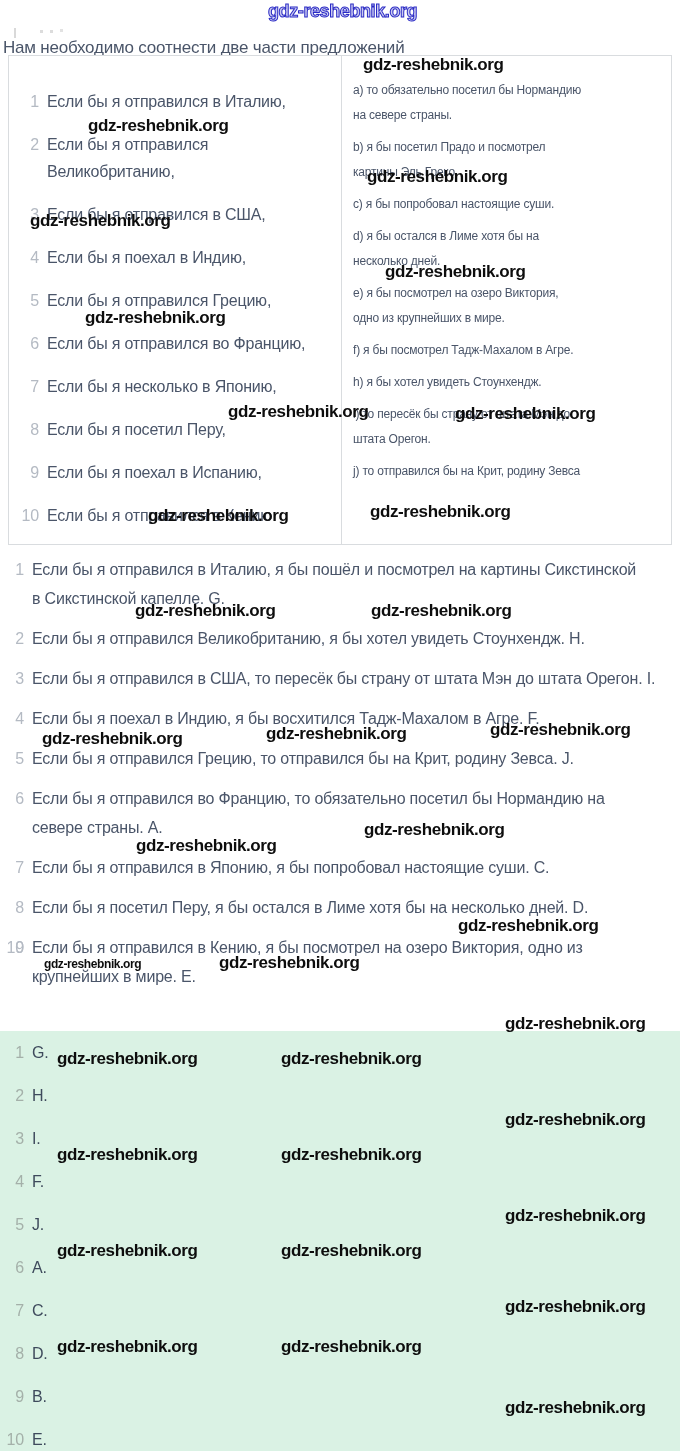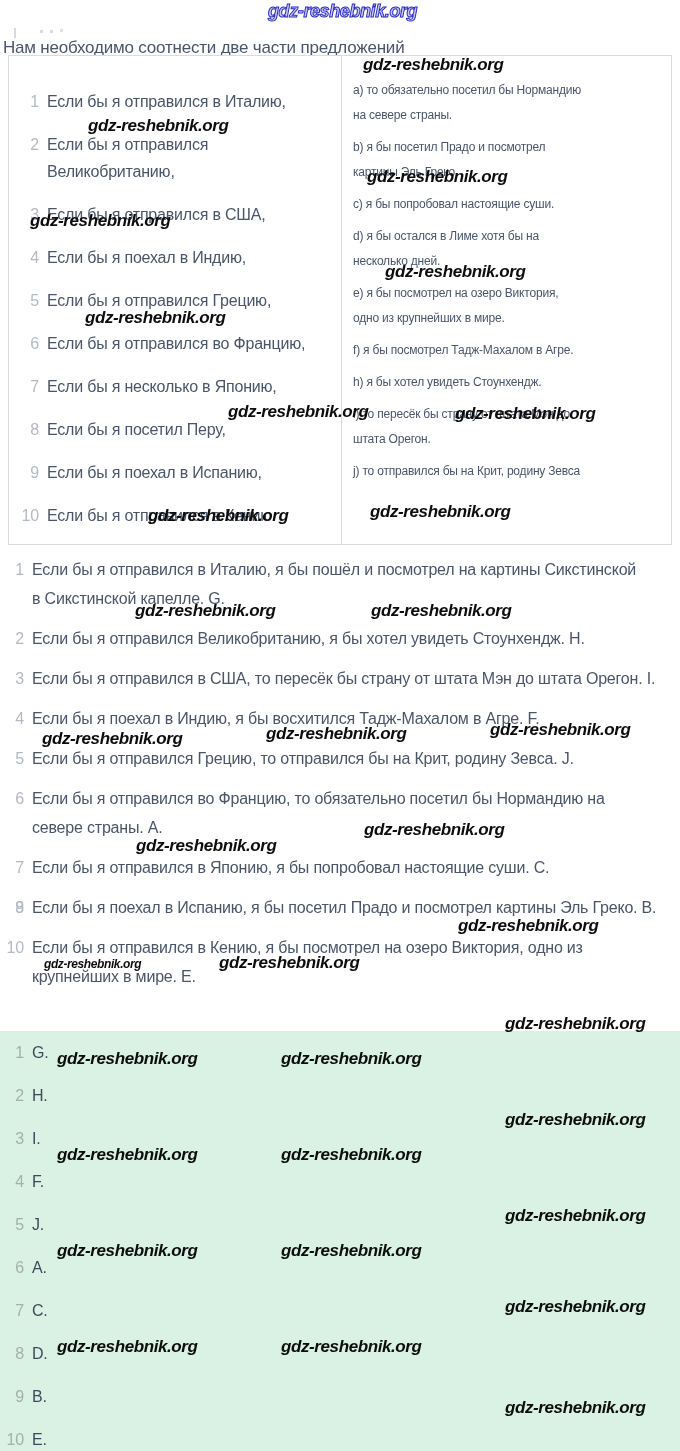--- a/index.html
+++ b/index.html
@@ -70,21 +70,21 @@
     position:relative;height:43px;padding-left:32px;
     font-size:16px;line-height:20px;letter-spacing:-0.2px;
     box-sizing:border-box;
   }
   .k-row .num{
     position:absolute;left:0;top:0;width:24px;text-align:right;
     color:#a4b0a9;white-space:nowrap;
   }
   .k-row .letter{color:#3e4a5c;}
   
-  .wm-layer{position:absolute;left:0;top:0;width:552px;height:1451px;pointer-events:none;z-index:3;font-style:italic;}
+  .wm-layer{position:absolute;left:0;top:0;width:552px;height:1451px;pointer-events:none;z-index:3;}
   .wm{
     position:absolute;
     font-weight:700;font-size:17px;line-height:19px;letter-spacing:-0.4px;
     color:#0d0d0d;white-space:nowrap;
   }
   .wm.small{font-size:12px;line-height:14px;}
   .wm.blue{
     font-size:18px;color:rgba(255,255,255,0);
     -webkit-text-stroke:1px #2a2ac5;
     text-shadow:0 0 0 rgba(42,42,197,0.25);
@@ -137,22 +137,22 @@
   <div class="answers-long">
     <div class="a-row"><span class="num">1</span><span>Если бы я отправился в Италию, я бы пошёл и посмотрел на картины Сикстинской
 в Сикстинской капелле. G.</span></div>
     <div class="a-row"><span class="num">2</span><span>Если бы я отправился Великобританию, я бы хотел увидеть Стоунхендж. H.</span></div>
     <div class="a-row"><span class="num">3</span><span>Если бы я отправился в США, то пересёк бы страну от штата Мэн до штата Орегон. I.</span></div>
     <div class="a-row"><span class="num">4</span><span>Если бы я поехал в Индию, я бы восхитился Тадж-Махалом в Агре. F.</span></div>
     <div class="a-row"><span class="num">5</span><span>Если бы я отправился Грецию, то отправился бы на Крит, родину Зевса. J.</span></div>
     <div class="a-row"><span class="num">6</span><span>Если бы я отправился во Францию, то обязательно посетил бы Нормандию на
 севере страны. A.</span></div>
     <div class="a-row"><span class="num">7</span><span>Если бы я отправился в Японию, я бы попробовал настоящие суши. C.</span></div>
-    <div class="a-row"><span class="num">8</span></div>
-    <div class="a-row"><span class="num">9</span><span>Если бы я поехал в Испанию, я бы посетил Прадо и посмотрел картины Эль Греко. B.</span></div>
+    <div class="a-row"><span class="num">8</span><span>Если бы я посетил Перу, я бы остался в Лиме хотя бы на несколько дней. D.</span></div>
+    <div class="a-row"><span class="num">9</span></div>
     <div class="a-row"><span class="num">10</span><span>Если бы я отправился в Кению, я бы посмотрел на озеро Виктория, одно из
 крупнейших в мире. E.</span></div>
   </div>
 
   <div class="answers-short">
     <div class="k-row"><span class="num">1</span><span class="letter">G.</span></div>
     <div class="k-row"><span class="num">2</span><span class="letter">H.</span></div>
     <div class="k-row"><span class="num">3</span><span class="letter">I.</span></div>
     <div class="k-row"><span class="num">4</span><span class="letter">F.</span></div>
     <div class="k-row"><span class="num">5</span><span class="letter">J.</span></div>

